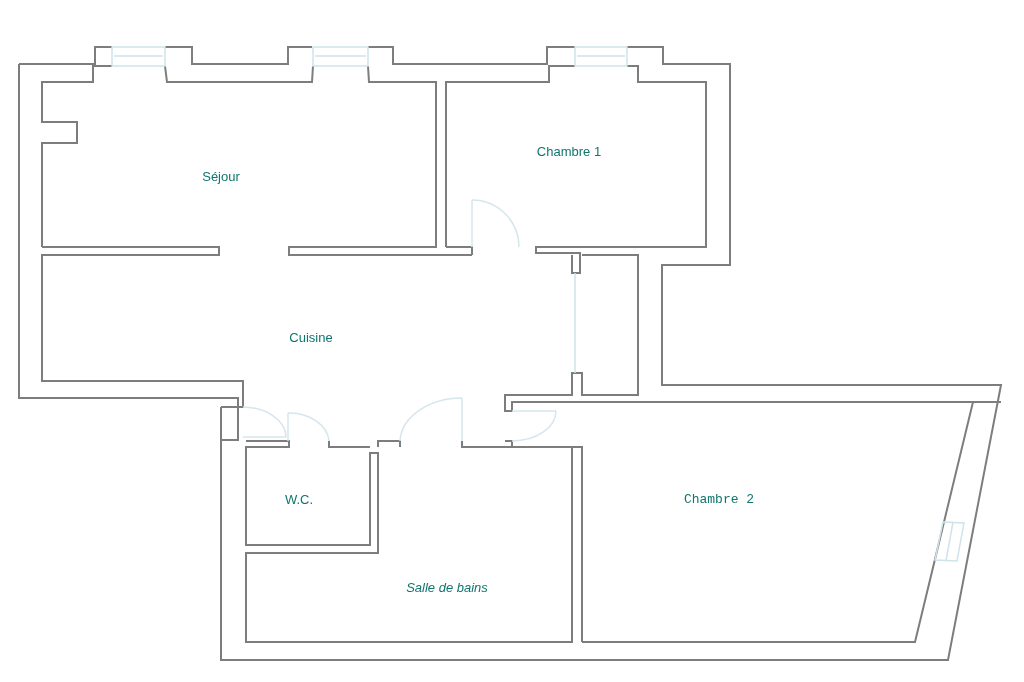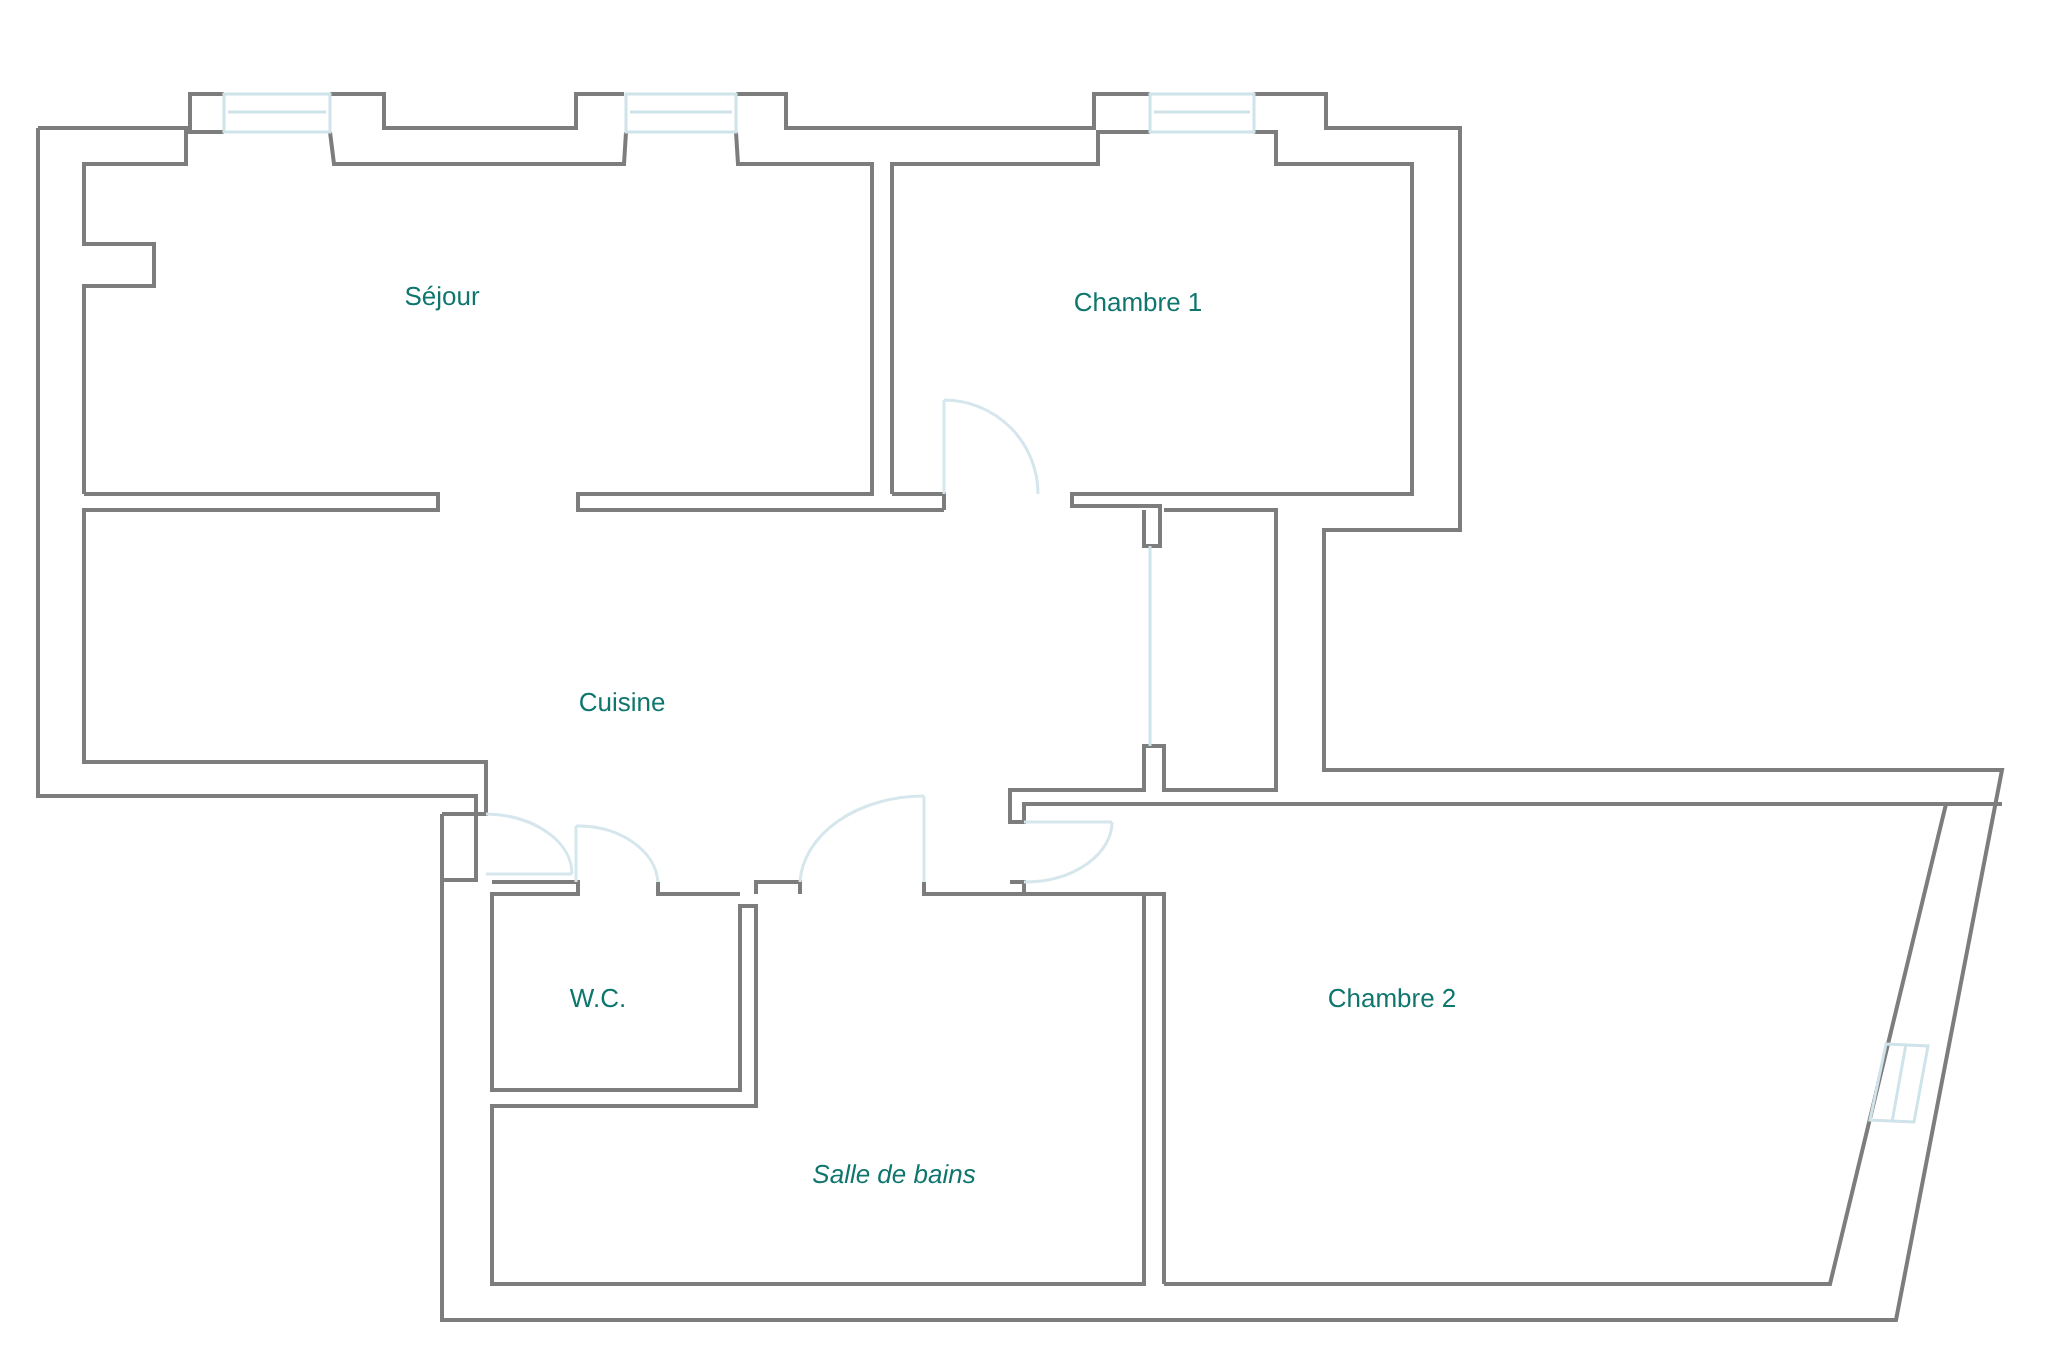--- a/index.html
+++ b/index.html
@@ -72,18 +72,18 @@
   <line class="door" x1="243" y1="437" x2="286" y2="437"></line>
   <path class="door" d="M243,407 A44,30 0 0 1 286,437"></path>
   <line class="door" x1="288" y1="413" x2="288" y2="441"></line>
   <path class="door" d="M288,413 A40,30 0 0 1 329,441"></path>
   <line class="door" x1="462" y1="398" x2="462" y2="441"></line>
   <path class="door" d="M462,398 A62,45 0 0 0 400,441"></path>
   <line class="door" x1="512" y1="411" x2="556" y2="411"></line>
   <path class="door" d="M556,411 A44,30 0 0 1 512,441"></path>
 </svg>
 
-<div class="label" style="left:221px; top:148px;">Séjour</div>
+<div class="label" style="left:221px; top:176px;">Séjour</div>
 <div class="label" style="left:569px; top:151px;">Chambre 1</div>
-<div class="label" style="left:311px; top:351px;">Cuisine</div>
+<div class="label" style="left:311px; top:337px;">Cuisine</div>
 <div class="label" style="left:299px; top:499px;">W.C.</div>
 <div class="label" style="left:447px; top:587px;font-style:italic;">Salle de bains</div>
-<div class="label" style="left:696px; top:499px;">Chambre 2</div>
+<div class="label" style="left:719px; top:499px;font-family:Liberation Mono, monospace;">Chambre 2</div>
 
 </body></html>

